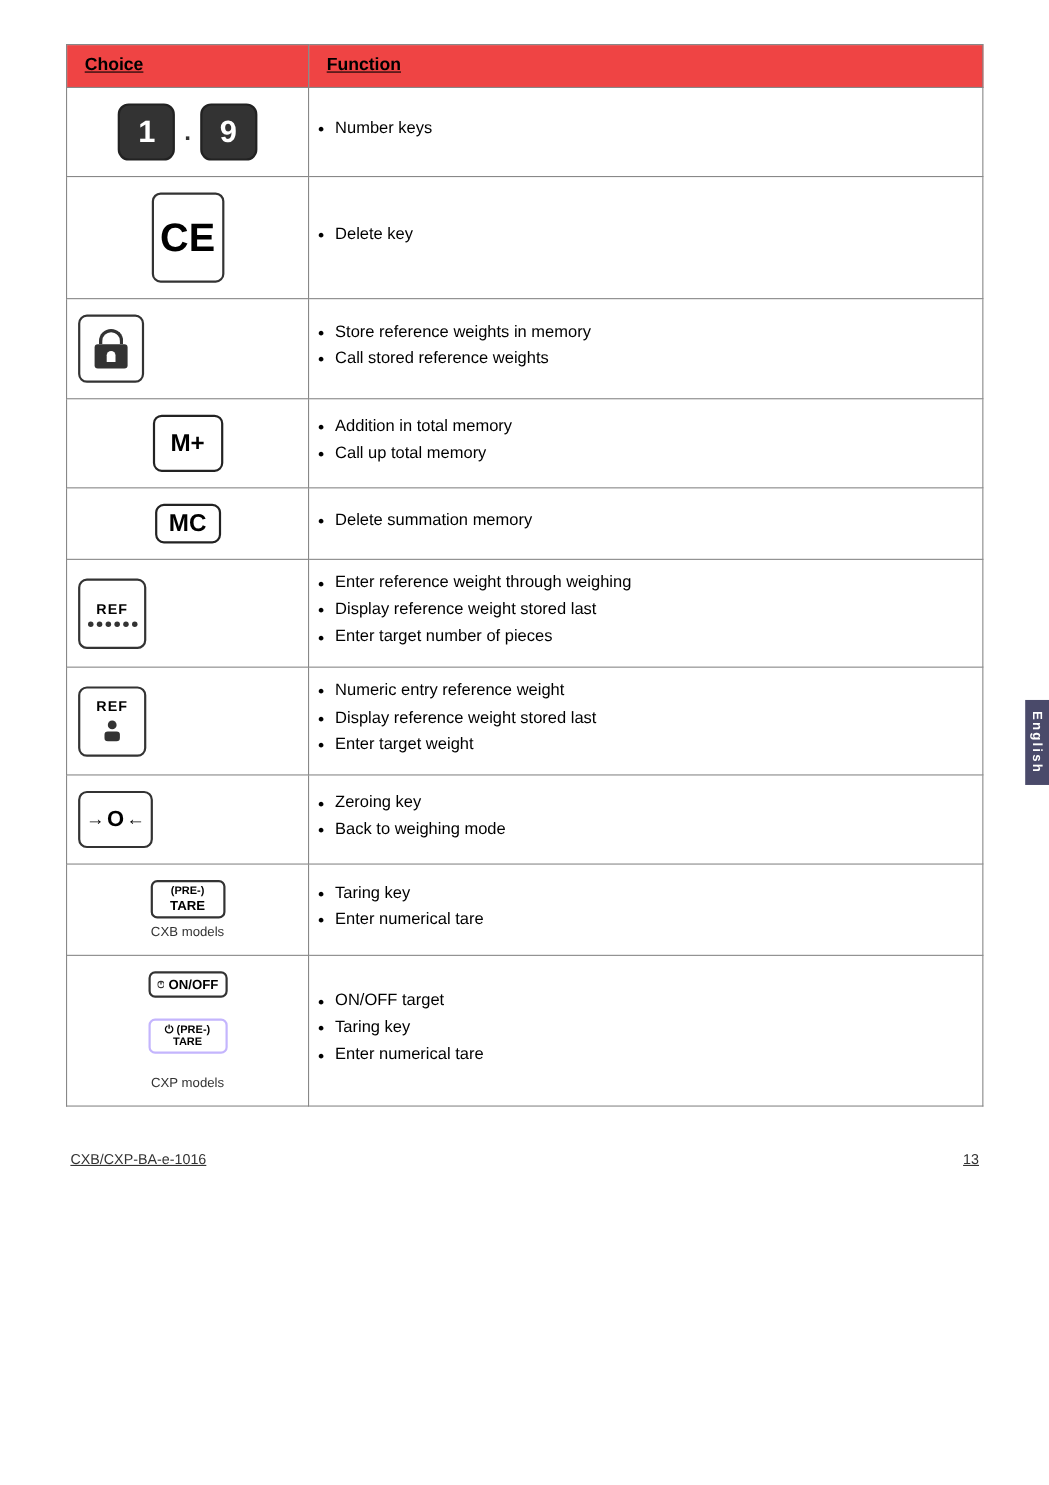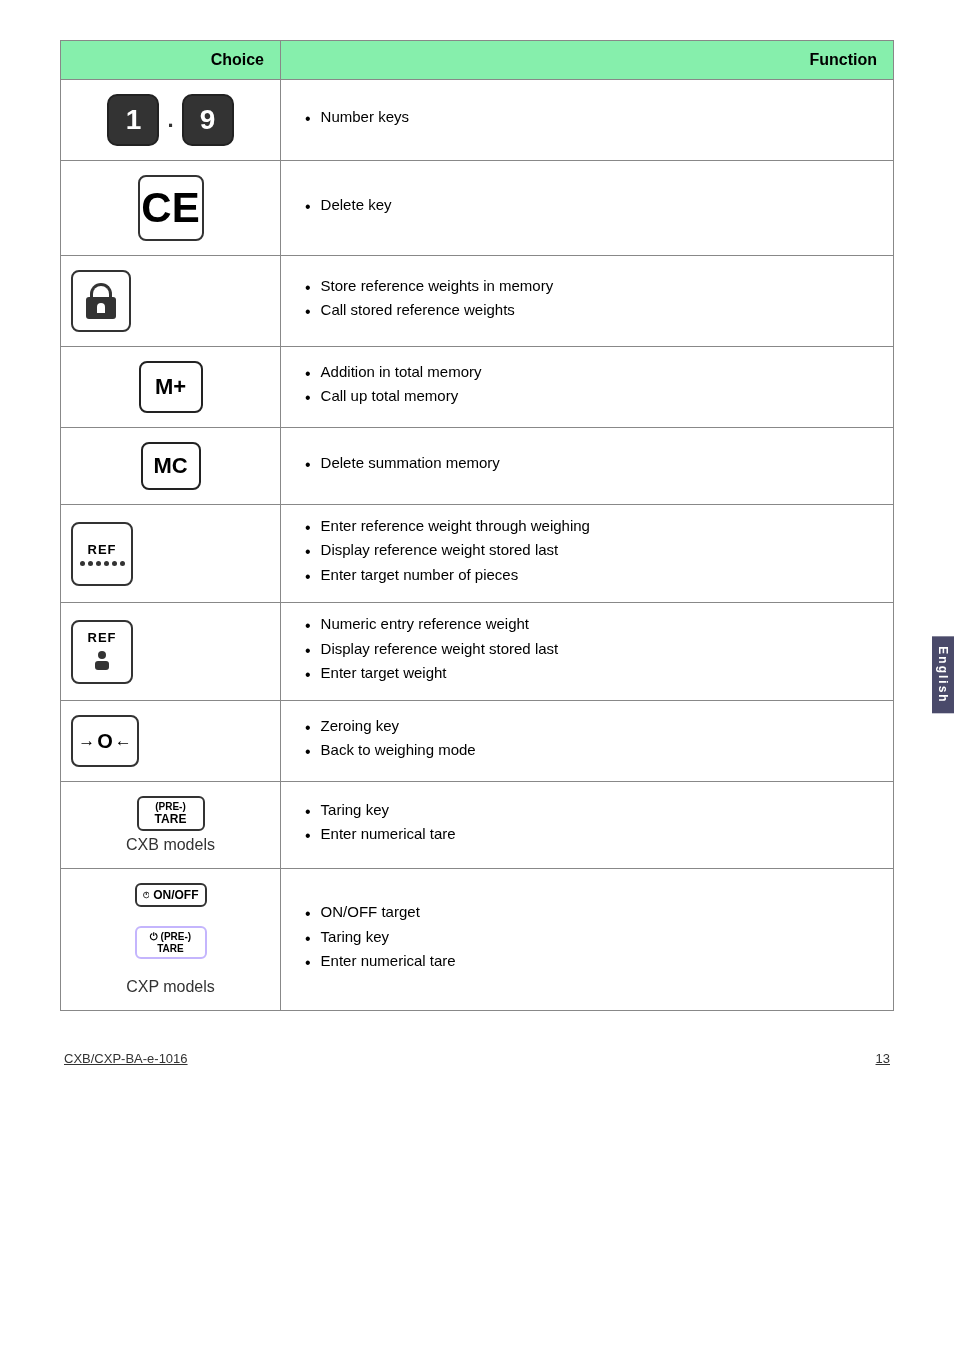--- a/index.html
+++ b/index.html
@@ -21,38 +21,39 @@
       width: 100%;
       border-collapse: collapse;
       border: 1.5px solid #888;
     }
 
     th {
       font-weight: bold;
       font-size: 16px;
       padding: 10px 16px;
       border: 1.5px solid #888;
-      text-align: right;
-      background: #86efac;
+      text-align: left;
+      background: #ef4444;
+      text-decoration: underline;
     }
 
     td {
       border: 1.5px solid #888;
       padding: 10px 16px;
       vertical-align: middle;
     }
 
     td.choice-cell {
       text-align: center;
       width: 220px;
       padding: 14px 10px;
     }
 
     td.function-cell {
-      padding: 12px 24px;
+      padding: 12px 8px;
     }
 
     .function-cell ul {
       list-style: none;
       padding: 0;
       margin: 0;
     }
 
     .function-cell ul li {
       display: flex;
@@ -92,22 +93,22 @@
       border-radius: 10px;
     }
 
     .key-dark {
       background: #333;
       color: #fff;
     }
 
     .key-ce {
       width: 66px;
-      height: 66px;
-      font-size: 42px;
+      height: 82px;
+      font-size: 36px;
       border-radius: 8px;
       font-weight: bold;
       border: 2.5px solid #333;
     }
 
     .key-dots {
       width: 60px;
       height: 60px;
       border-radius: 8px;
       border: 2px solid #333;
@@ -170,21 +171,21 @@
     .key-mplus {
       width: 64px;
       height: 52px;
       font-size: 22px;
       border-radius: 8px;
       font-weight: bold;
     }
 
     .key-mc {
       width: 60px;
-      height: 48px;
+      height: 36px;
       font-size: 22px;
       border-radius: 8px;
       font-weight: bold;
     }
 
     .key-ref-count {
       width: 62px;
       height: 64px;
       border-radius: 8px;
       border: 2px solid #333;
@@ -260,21 +261,21 @@
       font-size: 10px;
       font-weight: bold;
     }
 
     .tare-label {
       font-size: 12px;
       font-weight: bold;
     }
 
     .cxb-label {
-      font-size: 16px;
+      font-size: 12px;
       color: #333;
       margin-top: 2px;
     }
 
     .key-cxp {
       display: flex;
       flex-direction: column;
       align-items: center;
       gap: 17px;
     }

